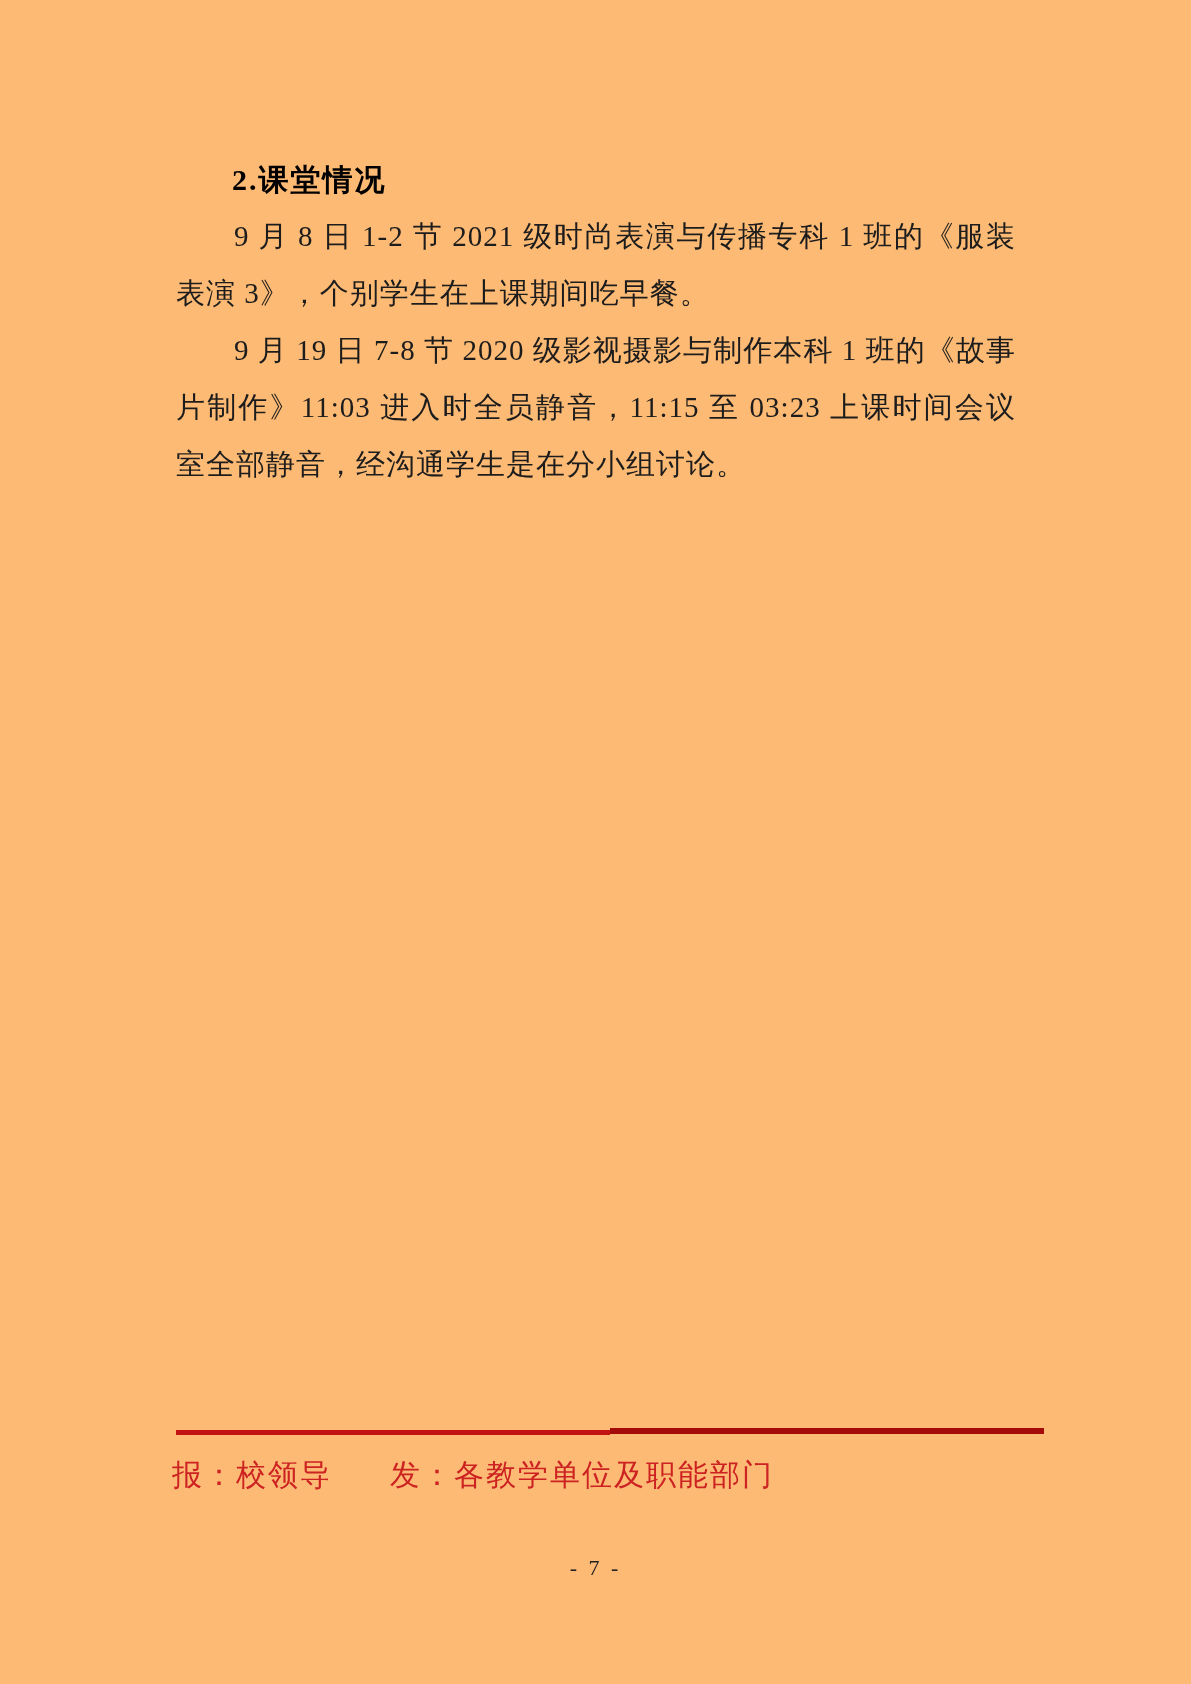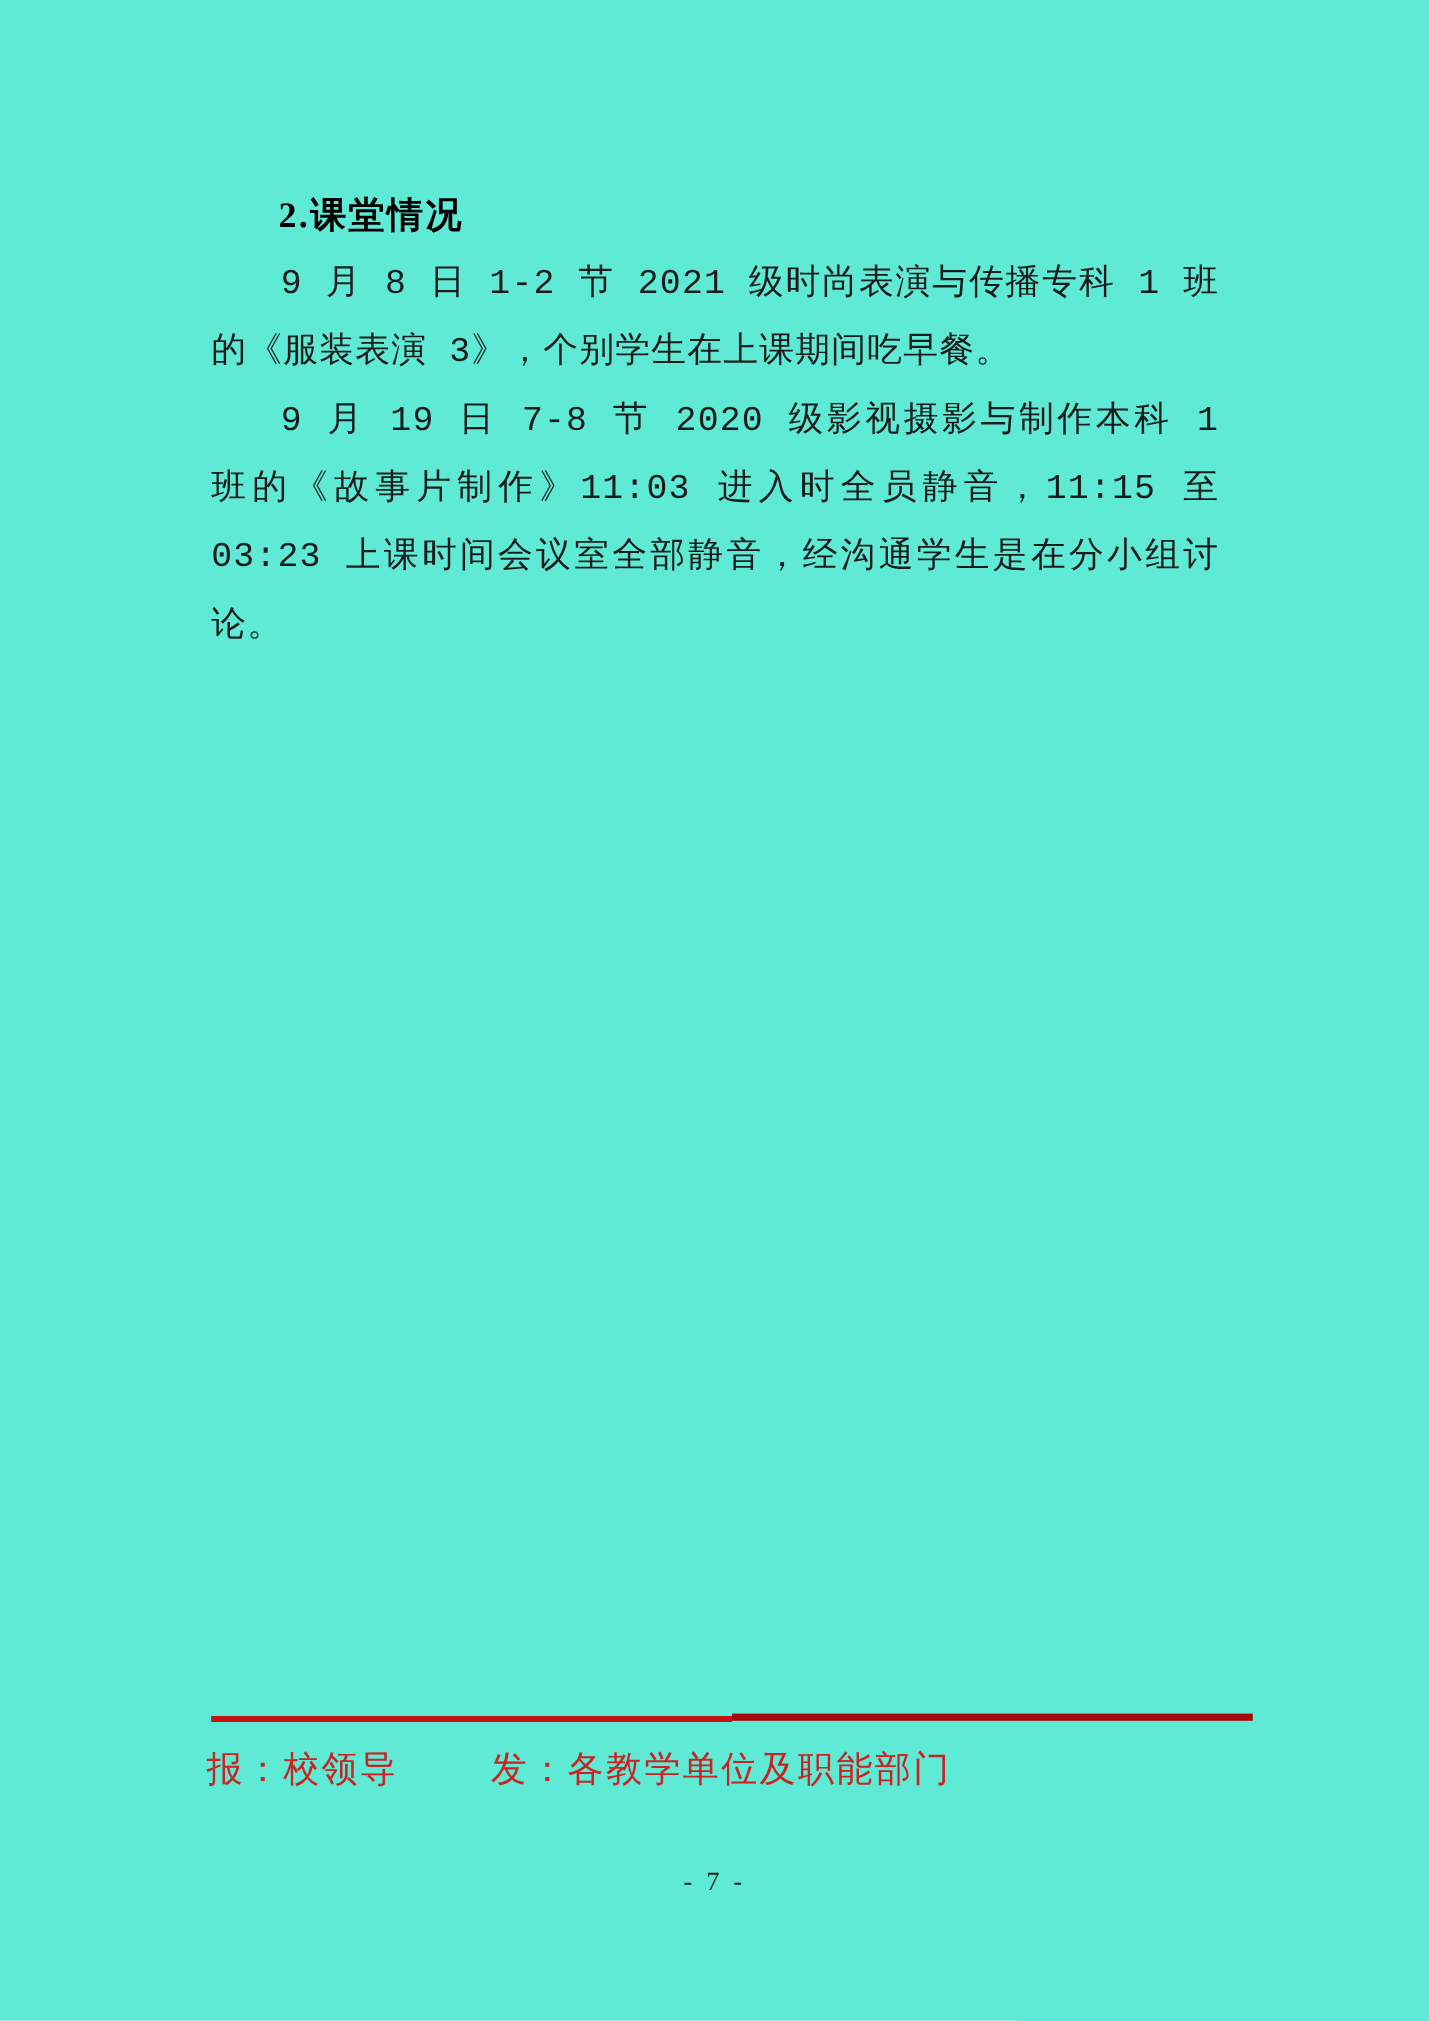--- a/index.html
+++ b/index.html
@@ -4,21 +4,21 @@
 <style>
   html, body {
     margin: 0;
     padding: 0;
     background: #ffffff;
   }
   .page {
     position: relative;
     width: 1191px;
     height: 1684px;
-    background: #5eead4;
+    background: #fdba74;
     overflow: hidden;
     font-family: "Liberation Serif", "DejaVu Serif", serif;
   }
   .content {
     position: absolute;
     left: 176px;
     top: 151px;
     width: 840px;
     color: #1c1c1c;
     font-size: 29px;
@@ -32,21 +32,20 @@
     font-weight: bold;
     color: #000000;
     text-indent: 56px;
     line-height: 57px;
     text-align: left;
     letter-spacing: 2px;
   }
   .content p {
     margin: 0;
     text-indent: 58px;
-    font-family: Liberation Mono, monospace;
   }
   .rule-left {
     position: absolute;
     left: 176px;
     top: 1430px;
     width: 434px;
     height: 5px;
     background: #c31212;
   }
   .rule-right {
@@ -60,21 +59,21 @@
   .footer-label {
     position: absolute;
     top: 1455px;
     font-size: 30px;
     line-height: 40px;
     color: #cc2222;
     letter-spacing: 2px;
     white-space: nowrap;
   }
   .footer-report   { left: 172px; }
-  .footer-distribute { left: 409px; text-align: center; }
+  .footer-distribute { left: 390px; text-align: center; }
   .page-number {
     position: absolute;
     top: 1553px;
     left: 0;
     width: 100%;
     text-align: center;
     font-size: 22px;
     line-height: 30px;
     color: #222222;
     letter-spacing: 3px;

